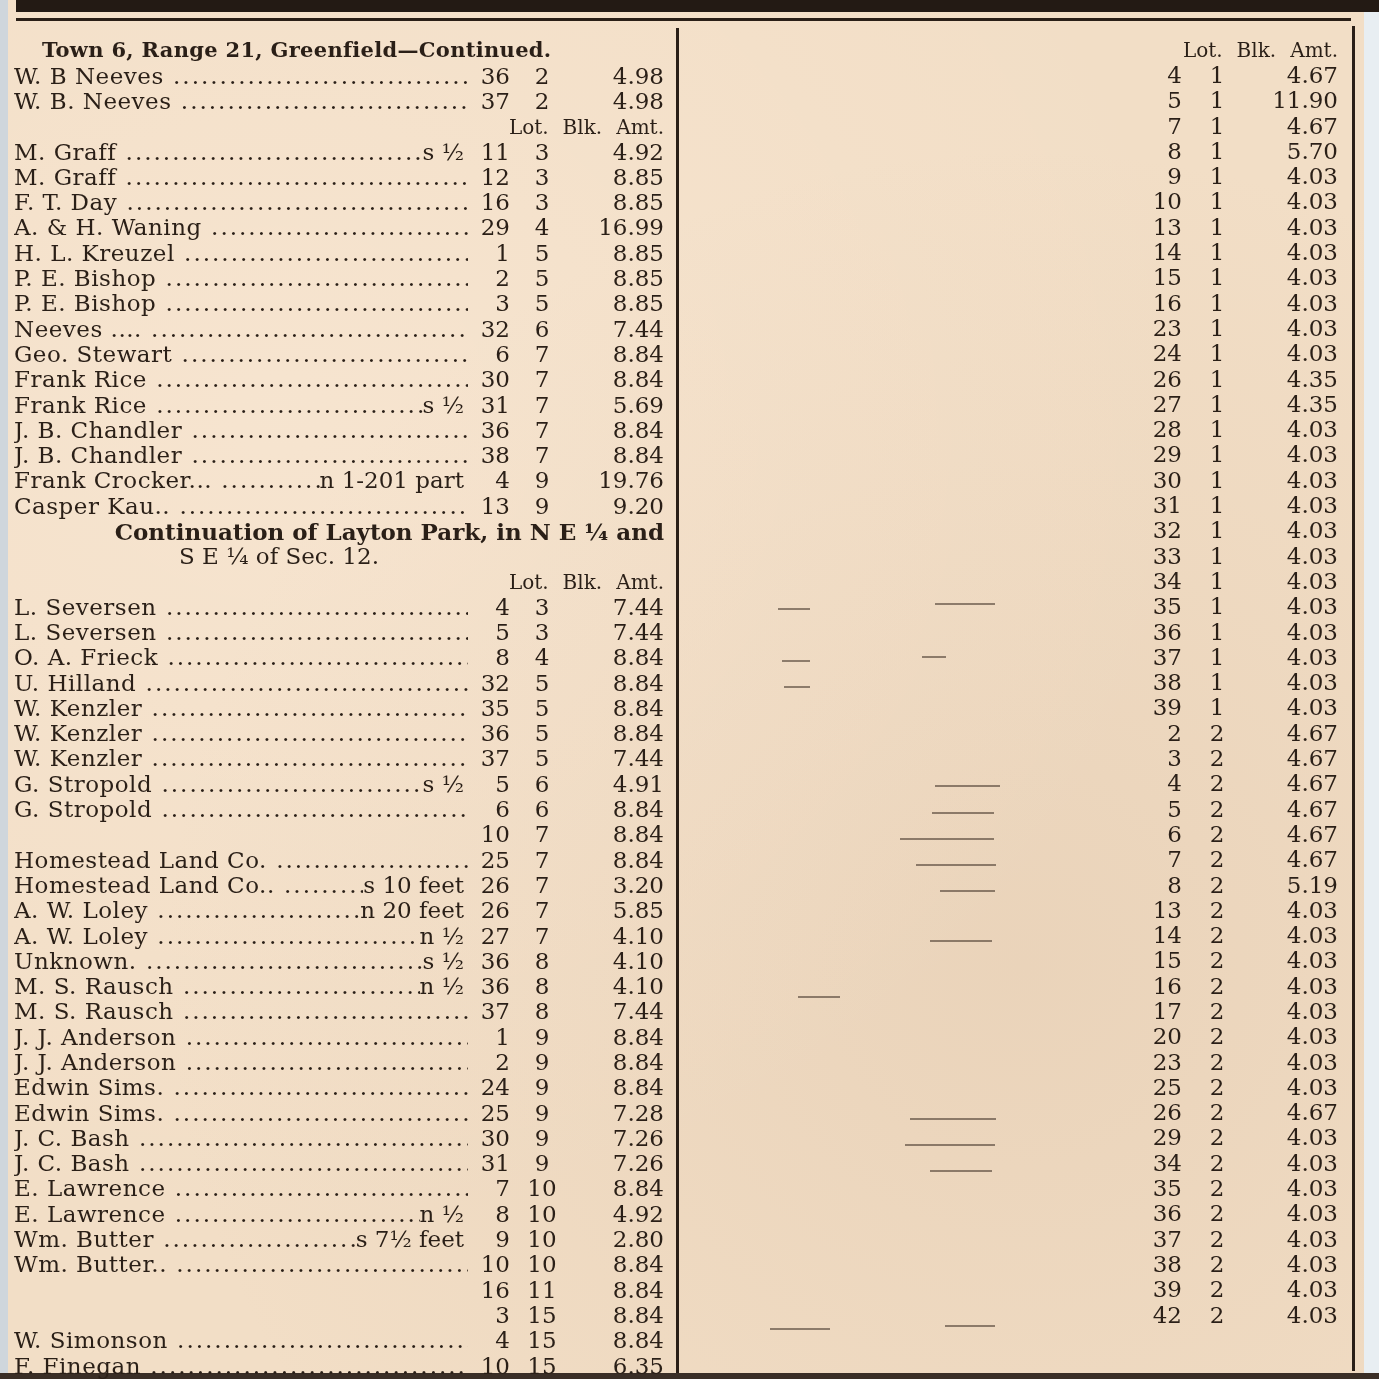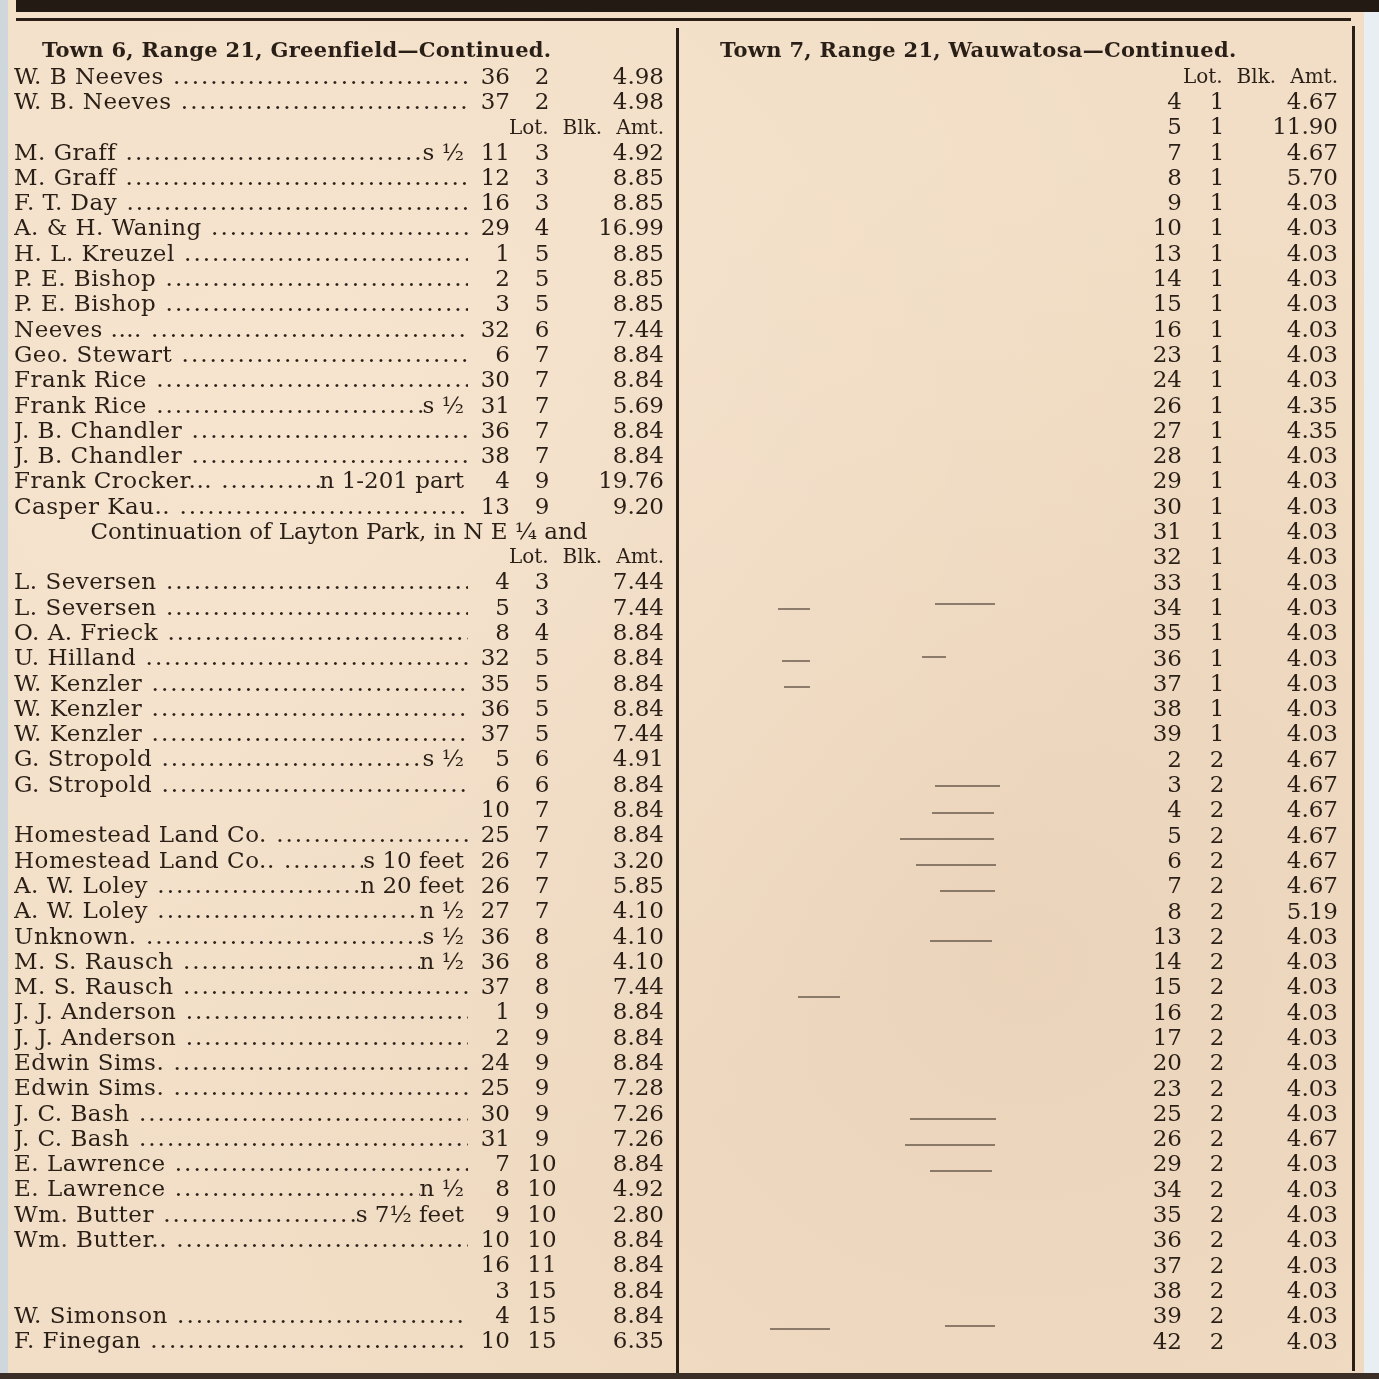--- a/index.html
+++ b/index.html
@@ -199,21 +199,22 @@
         <span class="amt">19.76</span>
       </div>
       <div class="row">
         <span class="name"><span class="">Casper Kau..</span><span class="dots"> ........................................</span></span>
         <span class="lot">13</span>
         <span class="blk">9</span>
         <span class="amt">9.20</span>
       </div>
     </div>
 
-  <div class="sub" style="text-align:center;">Continuation of Layton Park, in N E ¼ and</div>
+  <div class="sub" style="text-align:right;font-weight:bold;">Continuation of Layton Park, in N E ¼ and</div>
+  <div class="sub" style="padding-right:120px;">S E ¼ of Sec. 12.</div>
   <div class="hdr">
     <span>Lot.</span>
     <span>Blk.</span>
     <span>Amt.</span>
   </div>
   <div id="left-s2">
       <div class="row">
         <span class="name"><span class="">L.  Seversen</span><span class="dots"> ........................................</span></span>
         <span class="lot">4</span>
         <span class="blk">3</span>
@@ -404,21 +405,20 @@
       <div class="row">
         <span class="name"><span class="">F. Finegan</span><span class="dots"> ........................................</span></span>
         <span class="lot">10</span>
         <span class="blk">15</span>
         <span class="amt">6.35</span>
       </div>
     </div>
 </div>
 
 <div class="col right">
-  <div class="heading">Town 7, Range 21, Wauwatosa—Continued.</div>
   <div class="hdr">
     <span>Lot.</span>
     <span>Blk.</span>
     <span>Amt.</span>
   </div>
   <div id="right-rows">
       <div class="row">
         <span class="lot">4</span>
         <span class="blk">1</span>
         <span class="amt">4.67</span>

